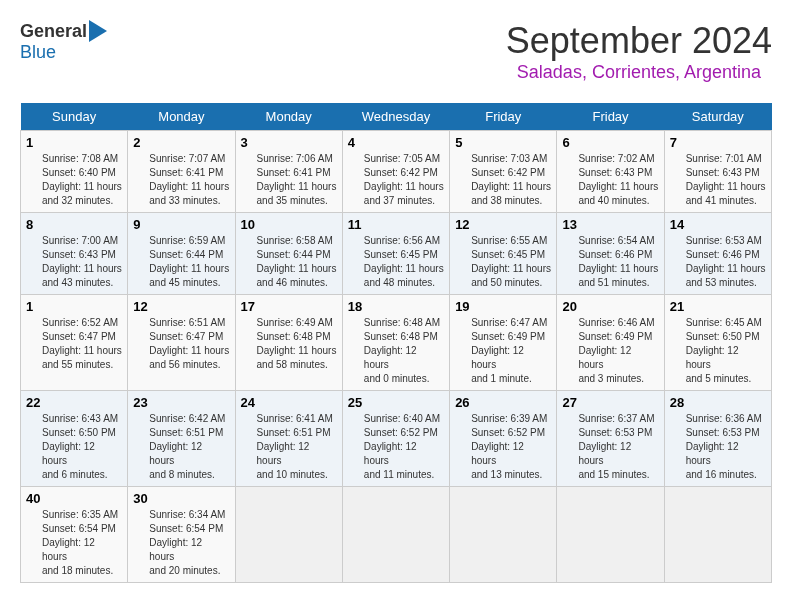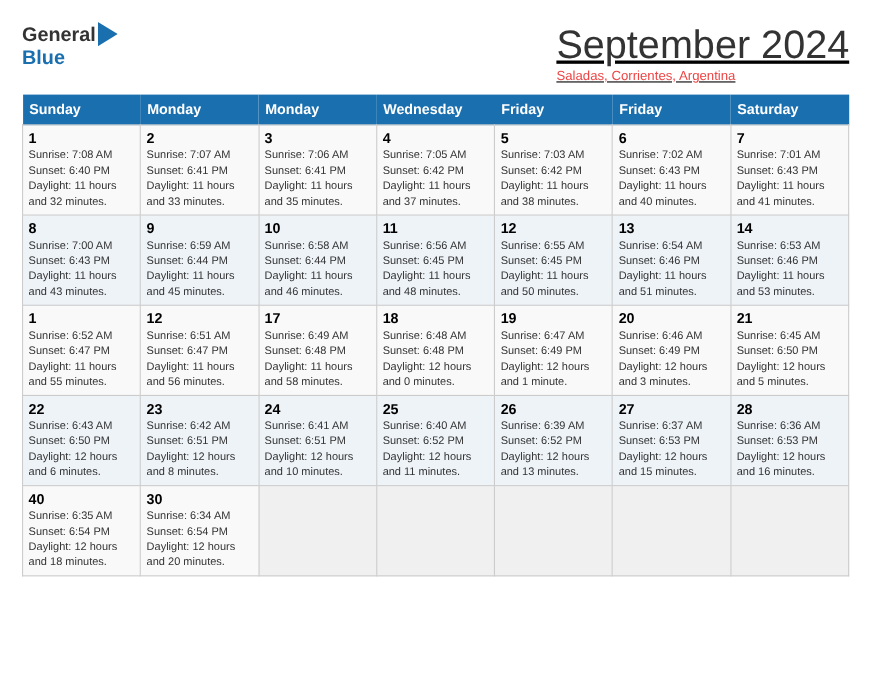--- a/index.html
+++ b/index.html
@@ -7,52 +7,51 @@
       font-family: Arial, sans-serif;
       background: #fff;
       width: 792px;
       min-height: 612px;
       padding: 20px;
     }
     .header-section {
       display: flex;
       justify-content: space-between;
       align-items: flex-start;
-      margin-bottom: 10px;
+      margin-bottom: 20px;
     }
     .logo {
       display: flex;
       flex-direction: column;
       align-items: flex-start;
     }
     .title-section {
-      text-align: left;
-      text-decoration: underline;
+      text-align: center;
     }
     .month-title {
       font-size: 36px;
       font-weight: normal;
       color: #333;
     }
     .subtitle {
-      font-size: 12px;
-      color: #ef4444;
+      font-size: 18px;
+      color: #a21caf;
     }
     table {
       width: 100%;
       border-collapse: collapse;
       font-size: 11px;
     }
     thead tr th {
       background-color: #1a6faf;
       color: white;
-      text-align: left;
+      text-align: center;
       padding: 6px 6px;
       font-size: 13px;
-      font-weight: bold;
+      font-weight: normal;
     }
     tbody tr td {
       border: 1px solid #ccc;
       vertical-align: top;
       padding: 4px 5px;
       width: calc(100% / 7);
       min-height: 80px;
       background: #fff;
     }
     tbody tr:nth-child(odd) td {
@@ -64,37 +63,38 @@
     .day-num {
       font-size: 13px;
       font-weight: bold;
       display: block;
       margin-bottom: 2px;
     }
     .day-info {
       font-size: 10px;
       color: #333;
       line-height: 1.4;
+      margin-left: 16px;
     }
     .empty-cell {
       background: #f0f0f0 !important;
     }
     .logo-wrapper {
       display: flex;
       align-items: center;
       gap: 2px;
     }
     .logo-text-general {
       font-size: 18px;
       font-weight: bold;
       color: #333;
     }
     .logo-text-blue {
       font-size: 18px;
-      font-weight: bold;
+      font-weight: normal;
       color: #1a6faf;
     }
   </style>
 </head>
 <body>
 
 <div class="header-section">
   <div class="logo">
     <div class="logo-wrapper">
       <span class="logo-text-general">General</span>

